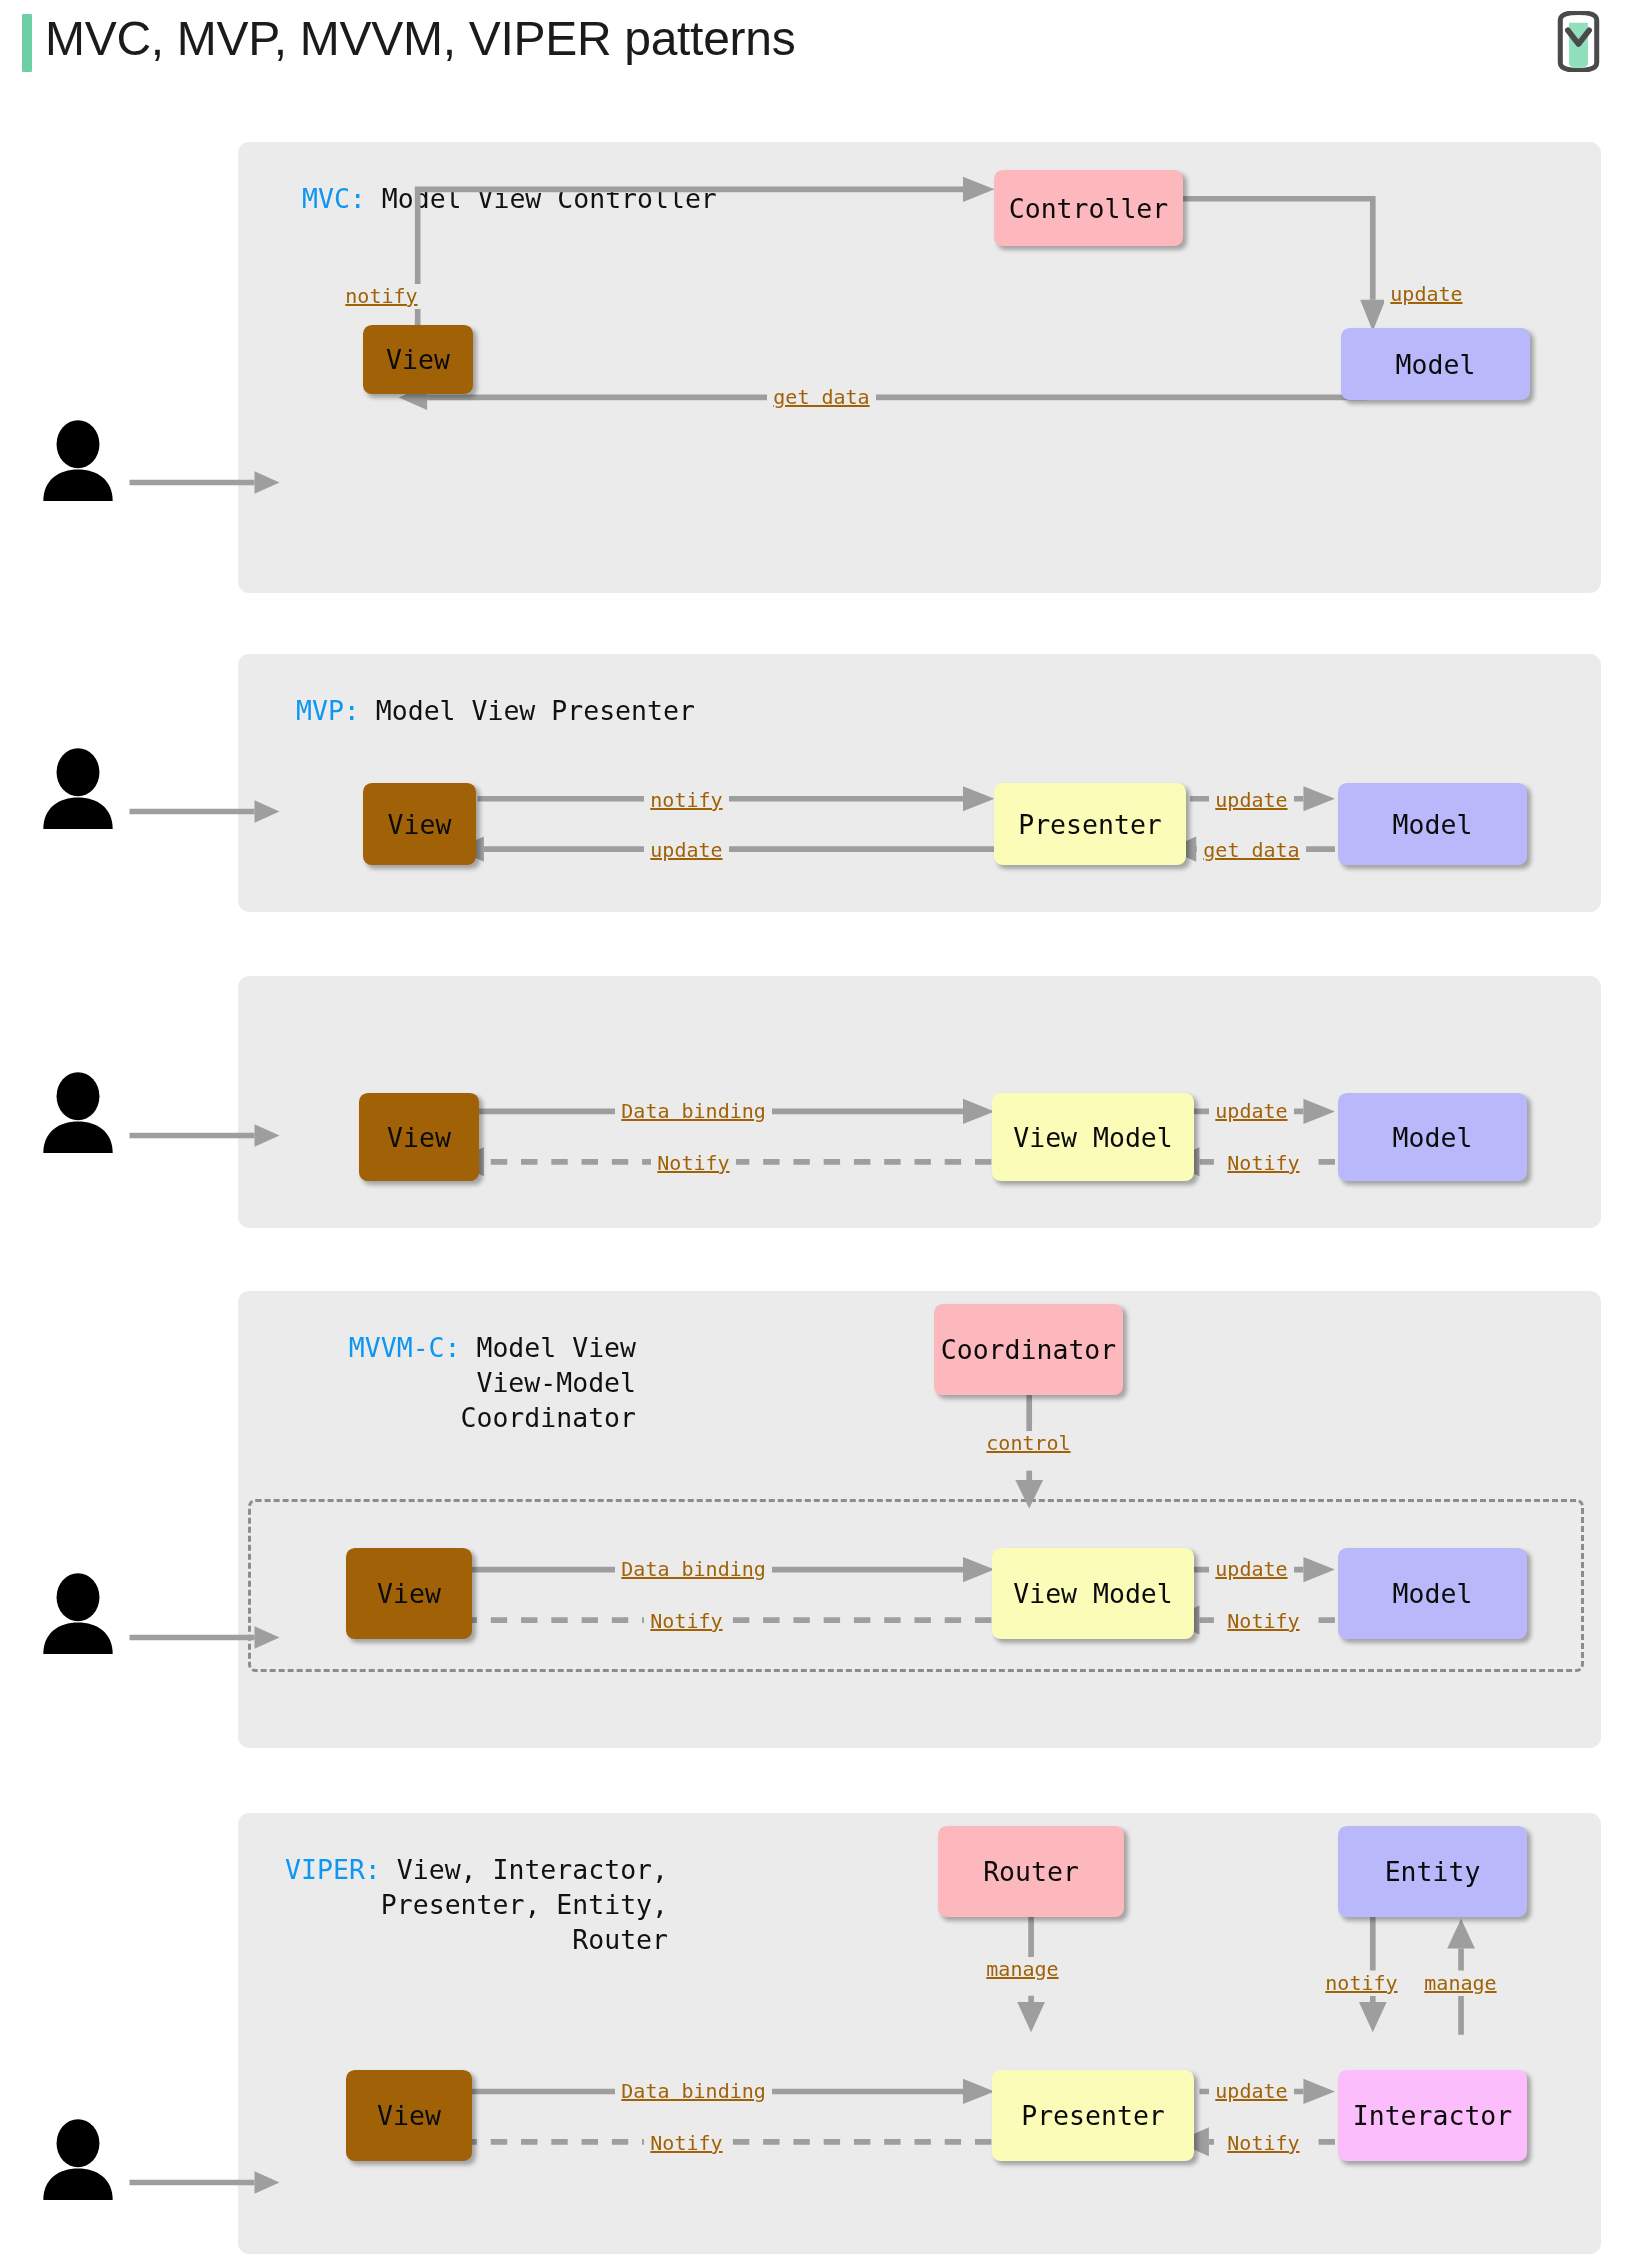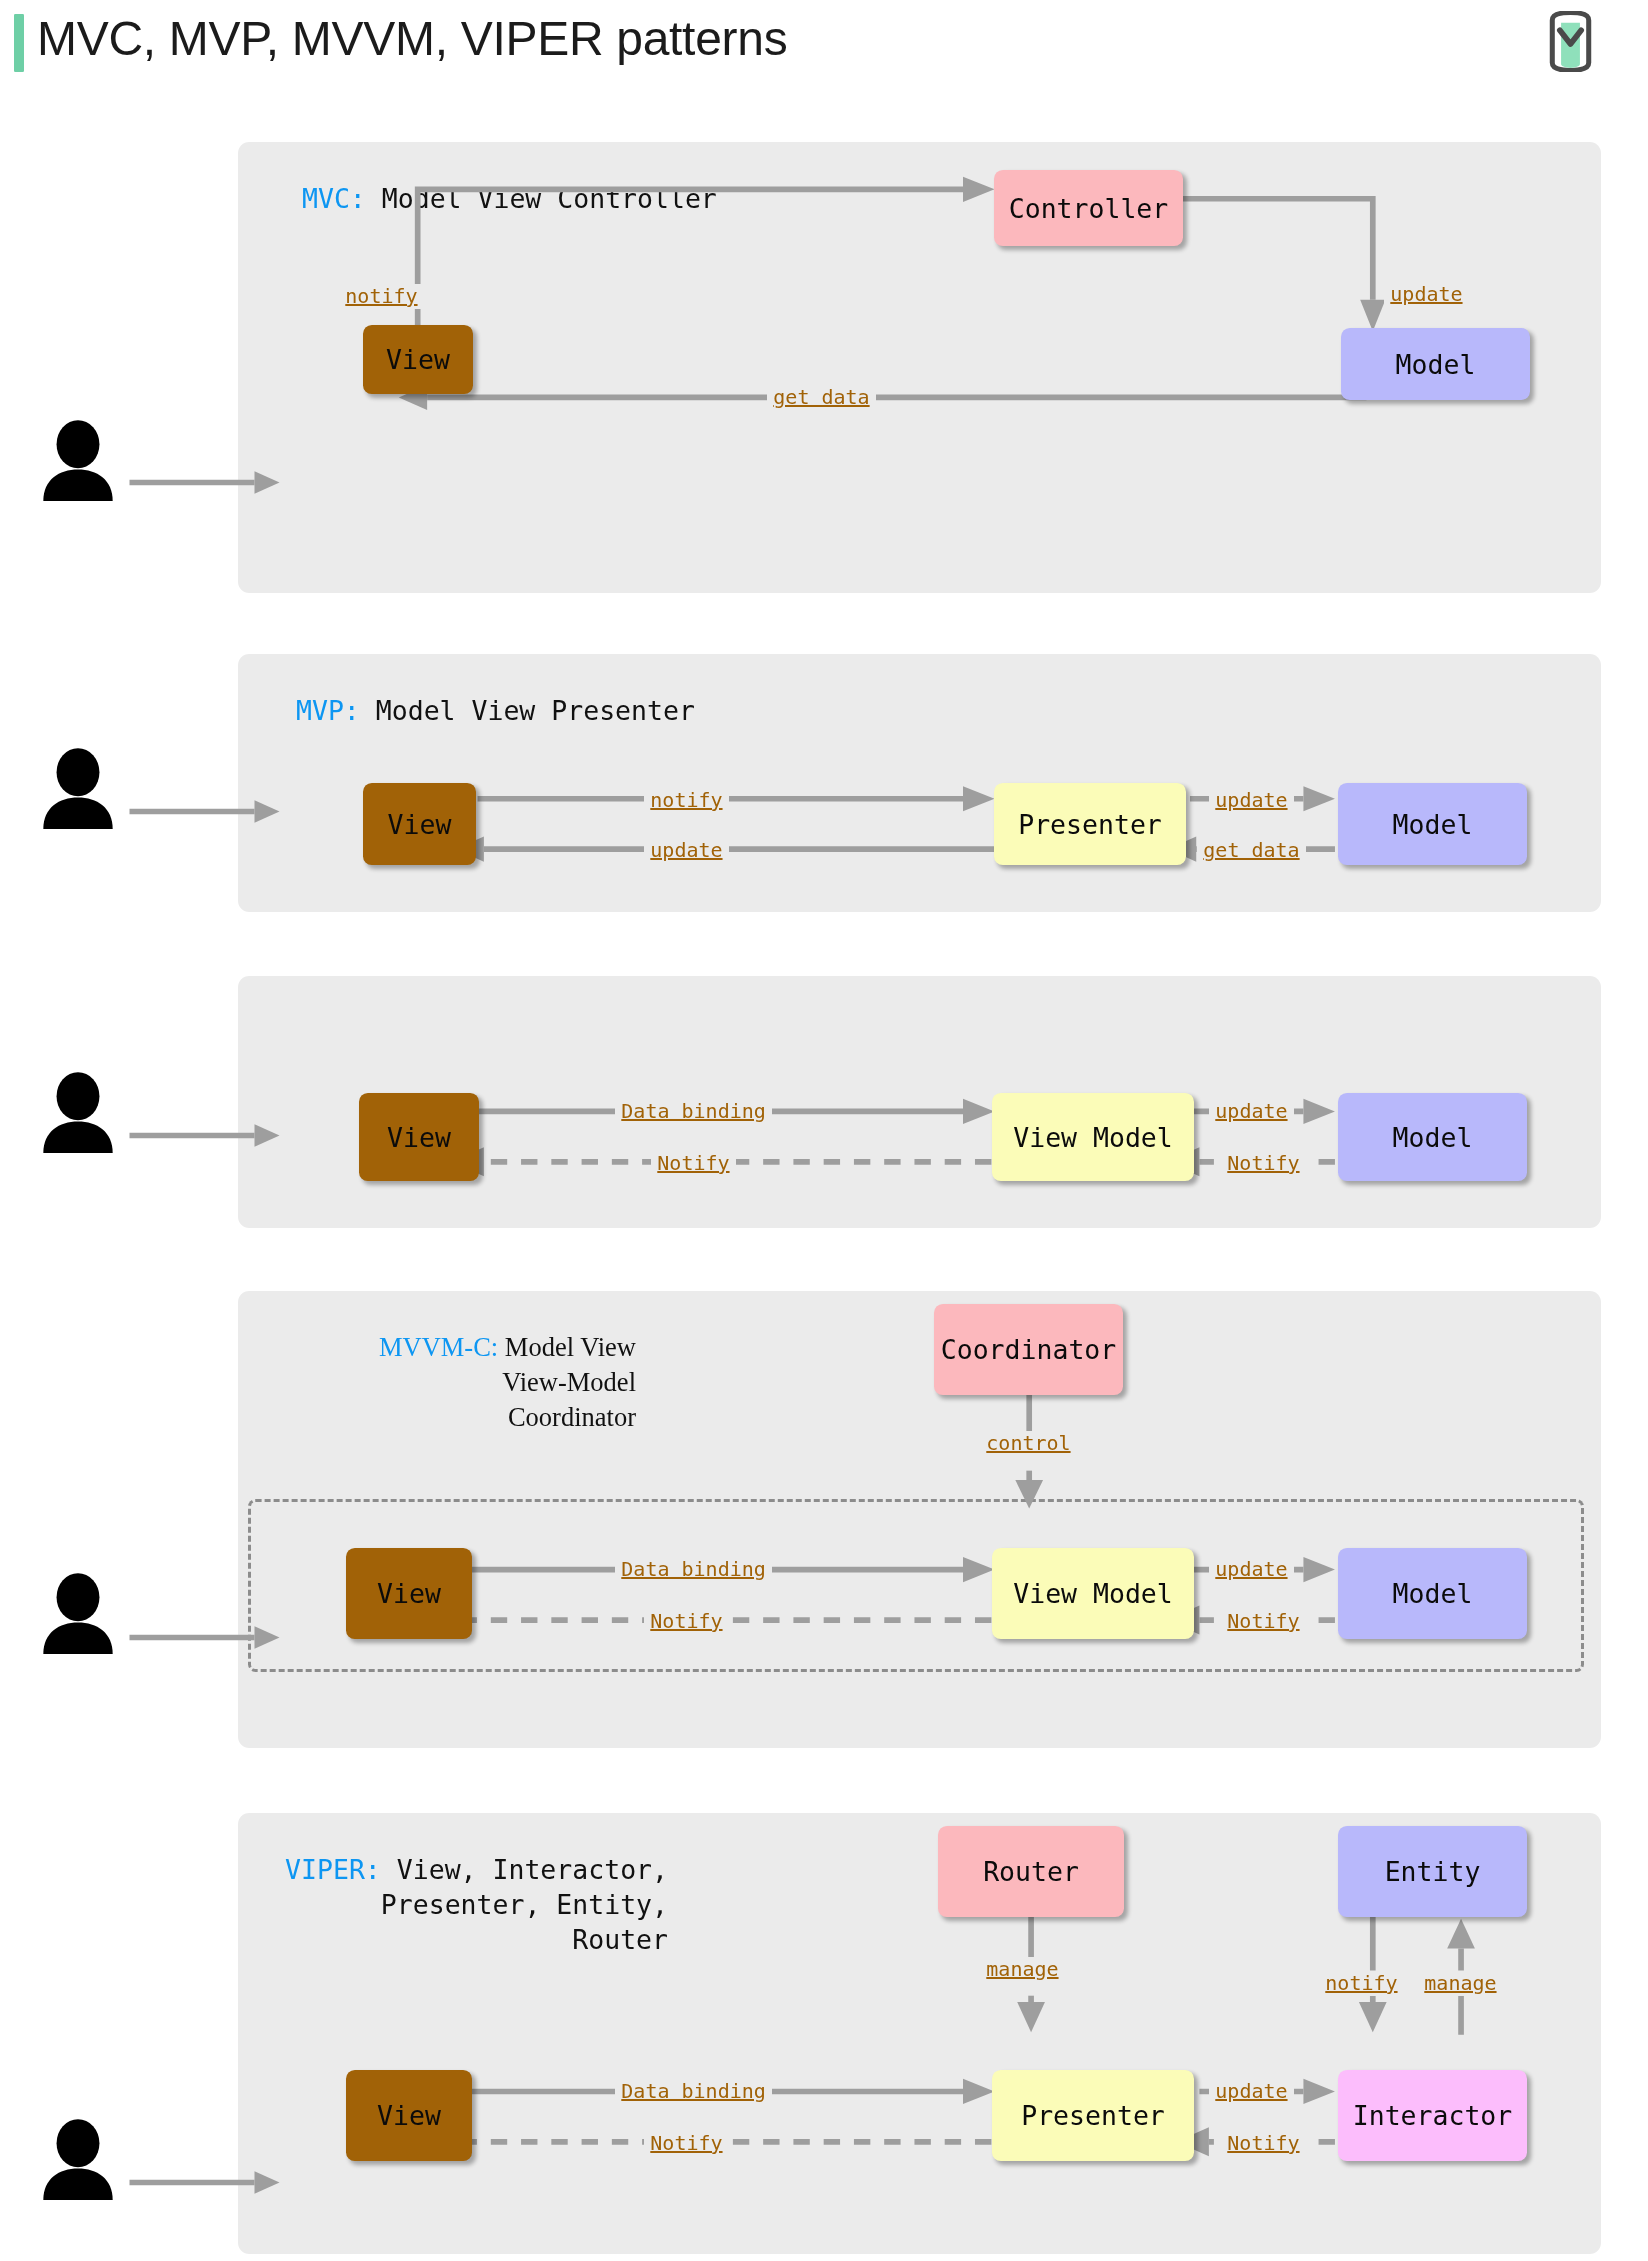--- a/index.html
+++ b/index.html
@@ -11,21 +11,21 @@
   body {
     width: 1649px; height: 2261px;
     font-family: "DejaVu Sans Mono", "Liberation Mono", monospace;
     position: relative;
     overflow: hidden;
   }
 
   
   #header {
     position: absolute;
-    left: 0; top: 0;
+    left: 8px; top: 0;
     width: 1605px; height: 88px;
   }
   #accent-bar {
     position: absolute;
     left: 14px; top: 14px;
     width: 10px; height: 58px;
     background: #6ecfa6;
     border-radius: 1.3px;
   }
   #page-title {
@@ -74,21 +74,21 @@
     font-size: 26.5px;
     line-height: 35px;
     color: #111111;
     white-space: pre;
     text-align: right;
   }
   .panel-title .kw { color: #0d96f2; }
   .t-mvc   { left: 64px; top: 39px; }
   .t-mvp   { left: 58px;  top: 39px; }
   .t-mvvm  { left: 52px;  top: 39px; }
-  .t-mvvmc { left: 45px;  top: 39px; text-align: right; font-family: Liberation Serif, serif; }
+  .t-mvvmc { left: 45px;  top: 39px; text-align: right; }
   .t-viper { left: 39px;  top: 39px; text-align: right; }
 
   
   .node {
     position: absolute;
     display: flex;
     align-items: center;
     justify-content: center;
     border-radius: 8.8px;
     box-shadow: 3.2px 3.8px 4.4px rgba(0,0,0,0.30);

